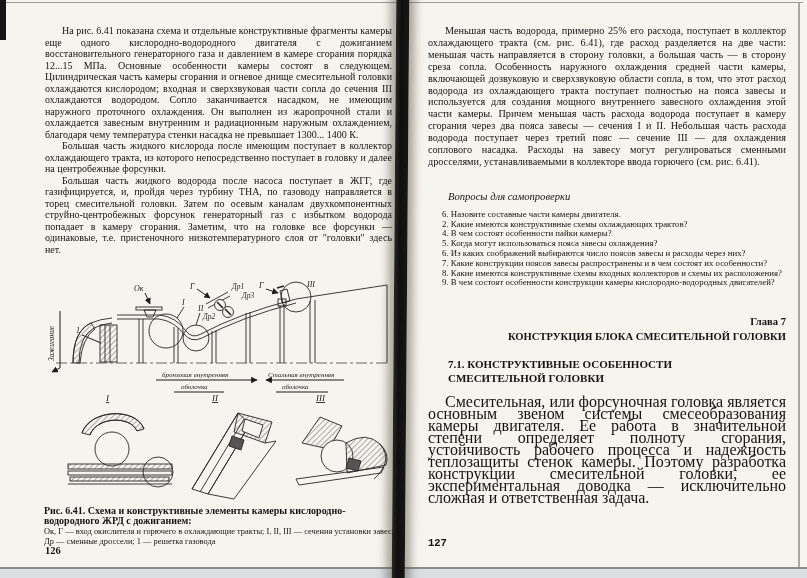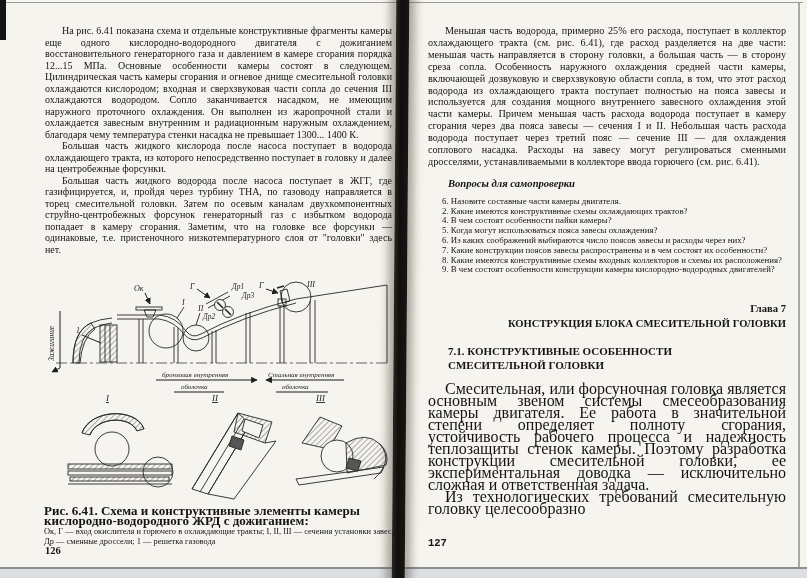--- a/index.html
+++ b/index.html
@@ -19,48 +19,48 @@
     background:linear-gradient(90deg,#2a2722,#100f0d 40%,#181613);
     transform:rotate(0.45deg);border-radius:3px;
     box-shadow:-6px 0 8px rgba(80,75,65,.45), 6px 0 8px rgba(80,75,65,.45);
   }
   
   .page-text p{margin:0;text-align:justify;text-indent:17px;}
   .left-col{position:absolute;left:45px;top:25px;width:347px;height:256px;overflow:hidden;
     font-size:10px;line-height:11.5px;}
   .right-col{position:absolute;left:428px;top:25px;width:358px;height:510px;overflow:hidden;
     font-size:10.2px;line-height:11.9px;}
-  .self-heading{font-style:italic;font-weight:bold;font-size:10.6px;margin:10px 0 7px 20px;}
+  .self-heading{font-style:italic;font-weight:normal;font-size:10.6px;margin:23px 0 7px 20px;}
   .qlist p{margin:0;text-align:justify;text-indent:14px;font-size:8.8px;line-height:9.8px;}
   .chapter-block{margin:26px 0 0 20px;font-weight:bold;font-size:10.6px;line-height:15px;text-align:right;}
   .section-block{margin:13px 0 0 20px;font-weight:bold;font-size:11px;line-height:14px;}
   .bottom-paras{margin-top:11px;}
   .bottom-paras p{font-size:16px;line-height:12px;}
   
   .figure-block{position:absolute;left:44px;top:281px;width:350px;}
-  .fig-caption-title{font-weight:bold;font-size:13px;line-height:10.2px;text-align:left;margin:2px 0 0 0;}
+  .fig-caption-title{font-weight:bold;font-size:10px;line-height:10.2px;text-align:left;margin:2px 0 0 0;}
   .fig-caption-legend{font-size:8.4px;line-height:9.6px;text-align:justify;margin:1px 0 0 0;}
   .pagenum{position:absolute;font-size:10.5px;font-weight:bold;}
   .pagenum-left{left:45px;top:545px;}
   .pagenum-right{left:428px;top:537px;width:340px;font-family:Liberation Mono, monospace;}
   svg text{font-family:"Liberation Serif", serif;font-style:italic;fill:#1d1d1d;}
 </style>
 </head>
 <body>
 
 <div class="edge-top"></div>
 <div class="edge-right"></div>
 <div class="edge-bottom-line"></div>
 <div class="edge-bottom-strip"></div>
 <div class="corner-mark"></div>
 <div class="gutter"></div>
 
 <div class="left-col page-text">
   <p>На рис. 6.41 показана схема и отдельные конструктивные фрагменты камеры еще одного кислородно-водородного двигателя с дожиганием восстановительного генераторного газа и давлением в камере сгорания порядка 12...15 МПа. Основные особенности камеры состоят в следующем. Цилиндрическая часть камеры сгорания и огневое днище смесительной головки охлаждаются кислородом; входная и сверхзвуковая части сопла до сечения III охлаждаются водородом. Сопло заканчивается насадком, не имеющим наружного проточного охлаждения. Он выполнен из жаропрочной стали и охлаждается завесным внутренним и радиационным наружным охлаждением, благодаря чему температура стенки насадка не превышает 1300... 1400 К.</p>
-  <p>Большая часть жидкого кислорода после насоса поступает в водорода охлаждающего тракта, из которого непосредственно поступает в головку и далее на центробежные форсунки.</p>
+  <p>Большая часть жидкого кислорода после имеющим поступает в коллектор охлаждающего тракта, из которого непосредственно поступает в головку и далее на центробежные форсунки.</p>
   <p>Большая часть жидкого водорода после насоса поступает в ЖГГ, где газифицируется, и, пройдя через турбину ТНА, по газоводу направляется в торец смесительной головки. Затем по осевым каналам двухкомпонентных струйно-центробежных форсунок генераторный газ с избытком водорода попадает в камеру сгорания. Заметим, что на головке все форсунки — одинаковые, т.е. пристеночного низкотемпературного слоя от "головки" здесь нет.</p>
 </div>
 
 <div class="figure-block">
   <svg width="350" height="219" viewBox="0 0 350 219">
     <defs>
       <pattern id="h1" patternUnits="userSpaceOnUse" width="4" height="4" patternTransform="rotate(45)">
         <line x1="0" y1="0" x2="0" y2="4" stroke="#3c3c3c" stroke-width="0.8"></line>
       </pattern>
       <marker id="arr" viewBox="0 0 10 10" refX="9" refY="5" markerWidth="6.5" markerHeight="6.5" orient="auto-start-reverse">
@@ -206,17 +206,16 @@
     <div>КОНСТРУКЦИЯ БЛОКА СМЕСИТЕЛЬНОЙ ГОЛОВКИ</div>
   </div>
 
   <div class="section-block">
     <div>7.1. КОНСТРУКТИВНЫЕ ОСОБЕННОСТИ</div>
     <div>СМЕСИТЕЛЬНОЙ ГОЛОВКИ</div>
   </div>
 
   <div class="bottom-paras">
     <p>Смесительная, или форсуночная головка является основным звеном системы смесеобразования камеры двигателя. Ее работа в значительной степени определяет полноту сгорания, устойчивость рабочего процесса и надежность теплозащиты стенок камеры. Поэтому разработка конструкции смесительной головки, ее экспериментальная доводка — исключительно сложная и ответственная задача.</p>
-    <p>Из технологических требований смесительную головку целесообразно</p>
   </div>
 </div>
 
 <div class="pagenum pagenum-right">127</div>
 
 </body></html>

